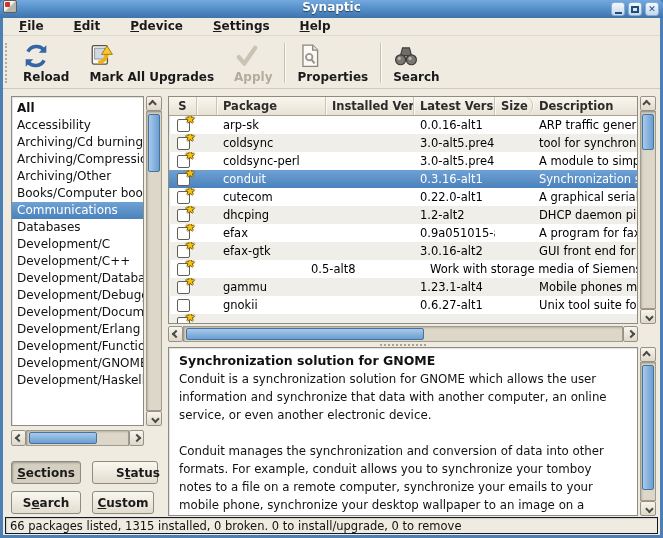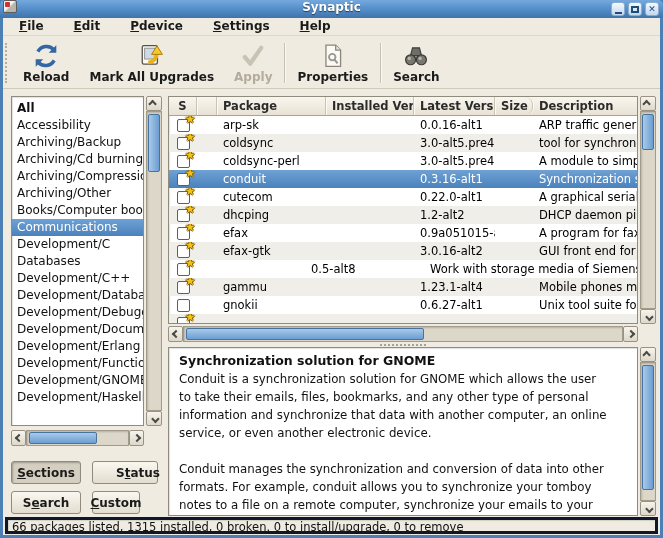--- a/index.html
+++ b/index.html
@@ -36,21 +36,21 @@
   .menubar { position:absolute; left:0; top:0; width:657px; height:18px;
              display:flex; align-items:flex-start; padding-left:8px; gap:14px;
              border-bottom:1px solid #ddd8ca; }
   .menu-item { font-size:12px; font-weight:bold; color:#1a1a1a; padding:1px 8px; cursor:pointer; }
   .mn { text-decoration:underline; }
 
   
   .toolbar { position:absolute; left:0; top:19px; width:657px; height:52px;
              display:flex; align-items:center; border-bottom:1px solid #cfcaba; }
   .tb-grip { width:8px; height:40px; margin-left:2px; border-left:2px dotted #b2ad9e; }
-  .tool-button { display:flex; flex-direction:column; align-items:center; justify-content:flex-end;
+  .tool-button { display:flex; flex-direction:column; justify-content:flex-end;
                  gap:1px; padding:2px 10px 3px; height:48px; cursor:pointer; }
   .tool-label { font-size:12px; font-weight:bold; color:#1a1a1a; white-space:nowrap; }
   .tool-button.disabled .tool-label { color:#b3ac9c; }
   .tool-sep { width:1px; height:40px; background:#c6c1b2; box-shadow:1px 0 0 #faf8f2; margin:0 2px; }
   .ticon { width:26px; height:26px; }
 
   
   .sunken { background:#fff; border:1px solid #8f8b7f;
             box-shadow:inset 1px 1px 1px rgba(0,0,0,.12); }
 
@@ -118,22 +118,22 @@
 
   
   .details { position:absolute; left:165px; top:329px; width:470px; height:169px;
              overflow:hidden; padding:4px 10px; }
   .details-title { font-size:12.5px; font-weight:bold; color:#111; height:18px; line-height:18px; }
   .dline { font-size:11.8px; color:#111; height:18px; line-height:18px; white-space:nowrap; overflow:hidden; }
   .para2 { margin-top:18px; }
 
   
   .statusbar { position:absolute; left:2px; top:499px; width:653px; height:17px;
-               border:3px solid #0f172a; box-shadow:inset 1px 1px 1px rgba(0,0,0,.12);
-               background:#efebe0; display:flex; align-items:flex-start; }
+               border:1px solid #0f172a; box-shadow:inset 1px 1px 1px rgba(0,0,0,.12);
+               background:#efebe0; display:flex; align-items:center; }
   .statusbar span { font-size:11.5px; color:#111; padding-left:4px; white-space:nowrap; }
 </style>
 </head>
 <body>
 
 <div class="window">
 
   <div class="titlebar">
     <div class="app-icon"></div>
     <div class="title-text">Synaptic</div>
@@ -206,28 +206,27 @@
           <circle cx="5.8" cy="14.3" r="1.5" fill="#b9b7af"></circle>
           <circle cx="15.8" cy="14.3" r="1.5" fill="#b9b7af"></circle>
         </svg>
         <span class="tool-label">Search</span>
       </div>
     </div>
 
     <div class="sections-list sunken">
       <div class="sec-item bold">All</div>
       <div class="sec-item">Accessibility</div>
-      <div class="sec-item">Archiving/Backup</div>
       <div class="sec-item">Archiving/Cd burning</div>
       <div class="sec-item">Archiving/Compression</div>
       <div class="sec-item">Archiving/Other</div>
       <div class="sec-item">Books/Computer books</div>
       <div class="sec-item selected">Communications</div>
+      <div class="sec-item">Databases</div>
       <div class="sec-item">Development/C</div>
-      <div class="sec-item">Databases</div>
       <div class="sec-item">Development/C++</div>
       <div class="sec-item">Development/Databases</div>
       <div class="sec-item">Development/Debuggers</div>
       <div class="sec-item">Development/Documentation</div>
       <div class="sec-item">Development/Erlang</div>
       <div class="sec-item">Development/Functional</div>
       <div class="sec-item">Development/GNOME and GTK+</div>
       <div class="sec-item">Development/Haskell</div>
     </div>
 
@@ -257,21 +256,21 @@
 
     <div class="fbtn active" style="left:8px; top:443px; width:70px;">
       <span><span></span><span class="mn">S</span><span>ections</span></span>
     </div>
     <div class="fbtn" style="left:89px; top:443px; width:66px;padding-left:26px;">
       <span><span>S</span><span class="mn">t</span><span>atus</span></span>
     </div>
     <div class="fbtn" style="left:8px; top:473px; width:70px;">
       <span><span>S</span><span class="mn">e</span><span>arch</span></span>
     </div>
-    <div class="fbtn" style="left:89px; top:473px; width:48px;">
+    <div class="fbtn" style="left:89px; top:473px; width:62px;">
       <span><span></span><span class="mn">C</span><span>ustom</span></span>
     </div>
 
     <div class="pkg-table sunken">
       <div class="thead">
         <div class="th col-s" style="padding-left:0; text-align:center;">S</div>
         <div class="th col-m"></div>
         <div class="th col-pkg">Package</div>
         <div class="th col-inst">Installed Version</div>
         <div class="th col-lat">Latest Version</div>
@@ -438,21 +437,20 @@
     </div>
 
     <div class="splitter">
         <div class="dots"></div>
       </div>
 
     <div class="details sunken">
       <div class="details-title">Synchronization solution for GNOME</div>
       <div class="para1">
         <div class="dline">Conduit is a synchronization solution for GNOME which allows the user</div>
-        <div class="dline">to take their emails, files, bookmarks, and any other type of personal</div>
         <div class="dline">information and synchronize that data with another computer, an online</div>
         <div class="dline">service, or even another electronic device.</div>
       </div>
       <div class="para2">
         <div class="dline">Conduit manages the synchronization and conversion of data into other</div>
         <div class="dline">formats. For example, conduit allows you to synchronize your tomboy</div>
         <div class="dline">notes to a file on a remote computer, synchronize your emails to your</div>
         <div class="dline">mobile phone, synchronize your desktop wallpaper to an image on a</div>
       </div>
     </div>

